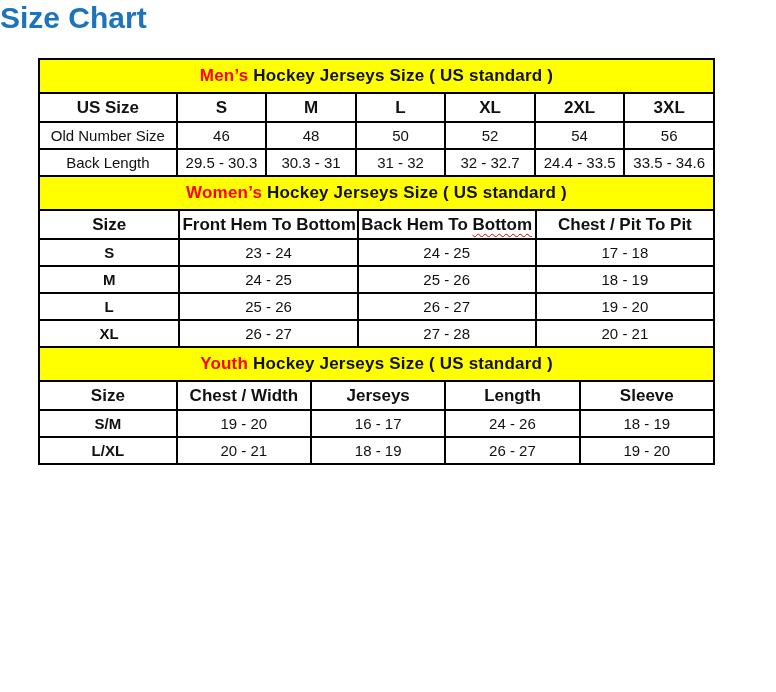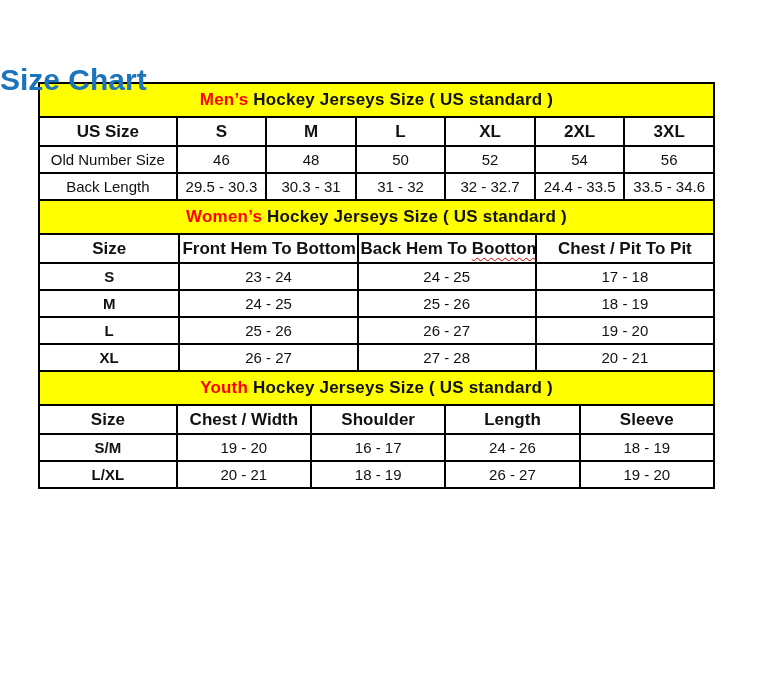--- a/index.html
+++ b/index.html
@@ -14,21 +14,20 @@
     margin: 0;
     padding: 0;
     background: #ffffff;
     width: 776px;
     height: 692px;
     font-family: "Liberation Sans", "DejaVu Sans", sans-serif;
     color: #111;
   }
   .page-title {
     margin: 0;
-    padding-top: 62px;
     height: 38px;
     text-align: left;
     font-size: 30px;
     line-height: 36px;
     font-weight: bold;
     color: var(--title-color);
     letter-spacing: 0px;
   }
   .chart-wrap {
     margin-left: 38px;
@@ -133,21 +132,21 @@
         <col style="width: 26.4%;">
         <col style="width: 26.4%;">
       </colgroup>
       <tbody>
         <tr class="banner">
           <td colspan="4"><span class="hl">Women’s</span><span> Hockey Jerseys Size ( US standard )</span></td>
         </tr>
         <tr>
           <th>Size</th>
           <th>Front Hem To Bottom</th>
-          <th><span>Back Hem To </span><span class="typo">Boottom</span></th>
+          <th><span>Back Hem To </span><span class="typo">Bottom</span></th>
           <th>Chest / Pit To Pit</th>
         </tr>
         <tr>
           <td class="rowlabel bold">S</td>
           <td class="cell">23 - 24</td>
           <td class="cell">24 - 25</td>
           <td class="cell">17 - 18</td>
         </tr>
         <tr>
           <td class="rowlabel bold">M</td>
@@ -177,21 +176,21 @@
         <col style="width: 19.9%;">
         <col style="width: 19.9%;">
       </colgroup>
       <tbody>
         <tr class="banner">
           <td colspan="5"><span class="hl">Youth</span><span> Hockey Jerseys Size ( US standard )</span></td>
         </tr>
         <tr>
           <th>Size</th>
           <th>Chest / Width</th>
-          <th>Shoulder</th>
+          <th>Jerseys</th>
           <th>Length</th>
           <th>Sleeve</th>
         </tr>
         <tr>
           <td class="rowlabel bold">S/M</td>
           <td class="cell">19 - 20</td>
           <td class="cell">16 - 17</td>
           <td class="cell">24 - 26</td>
           <td class="cell">18 - 19</td>
         </tr>

